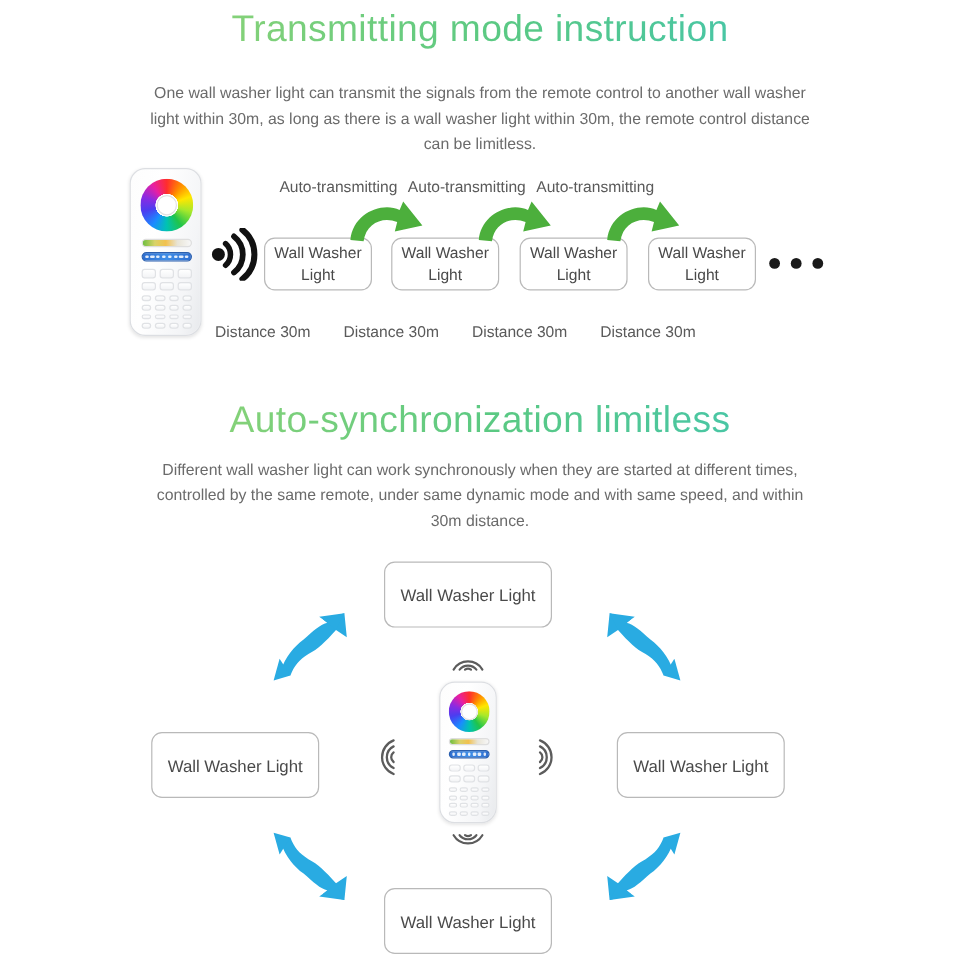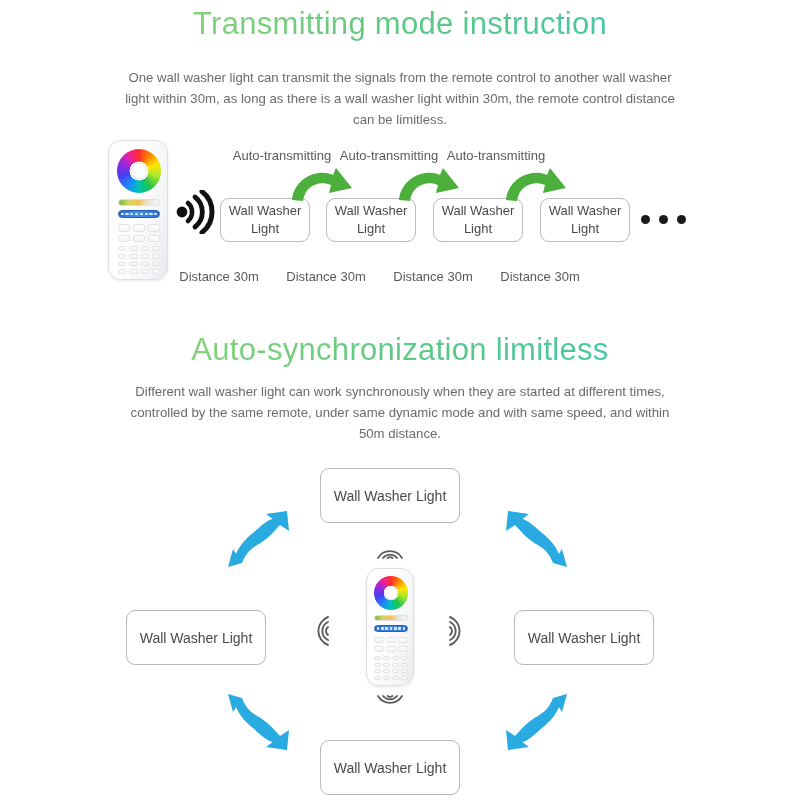--- a/index.html
+++ b/index.html
@@ -244,21 +244,21 @@
       <span></span>
   </div>
 
   <div class="lbl" style="left:163px; top:269px; width:112px;">Distance 30m</div>
   <div class="lbl" style="left:270px; top:269px; width:112px;">Distance 30m</div>
   <div class="lbl" style="left:377px; top:269px; width:112px;">Distance 30m</div>
   <div class="lbl" style="left:484px; top:269px; width:112px;">Distance 30m</div>
 
   <div class="section-title" id="title-2">Auto-synchronization limitless</div>
 
-  <div class="section-desc" id="desc-2">Different wall washer light can work synchronously when they are started at different times, controlled by the same remote, under same dynamic mode and with same speed, and within 50m distance.</div>
+  <div class="section-desc" id="desc-2">Different wall washer light can work synchronously when they are started at different times, controlled by the same remote, under same dynamic mode and with same speed, and within 30m distance.</div>
 
   <div class="wwl-box" style="left:320px; top:468px; width:140px; height:55px; font-size:14px;">Wall Washer Light</div>
 
   <div class="wwl-box" style="left:126px; top:610px; width:140px; height:55px; font-size:14px;">Wall Washer Light</div>
 
   <div class="wwl-box" style="left:514px; top:610px; width:140px; height:55px; font-size:14px;">Wall Washer Light</div>
 
   <div class="wwl-box" style="left:320px; top:740px; width:140px; height:55px; font-size:14px;">Wall Washer Light</div>
 
   <div class="remote" style="left:366px; top:568px; width:48px; height:118px;">

